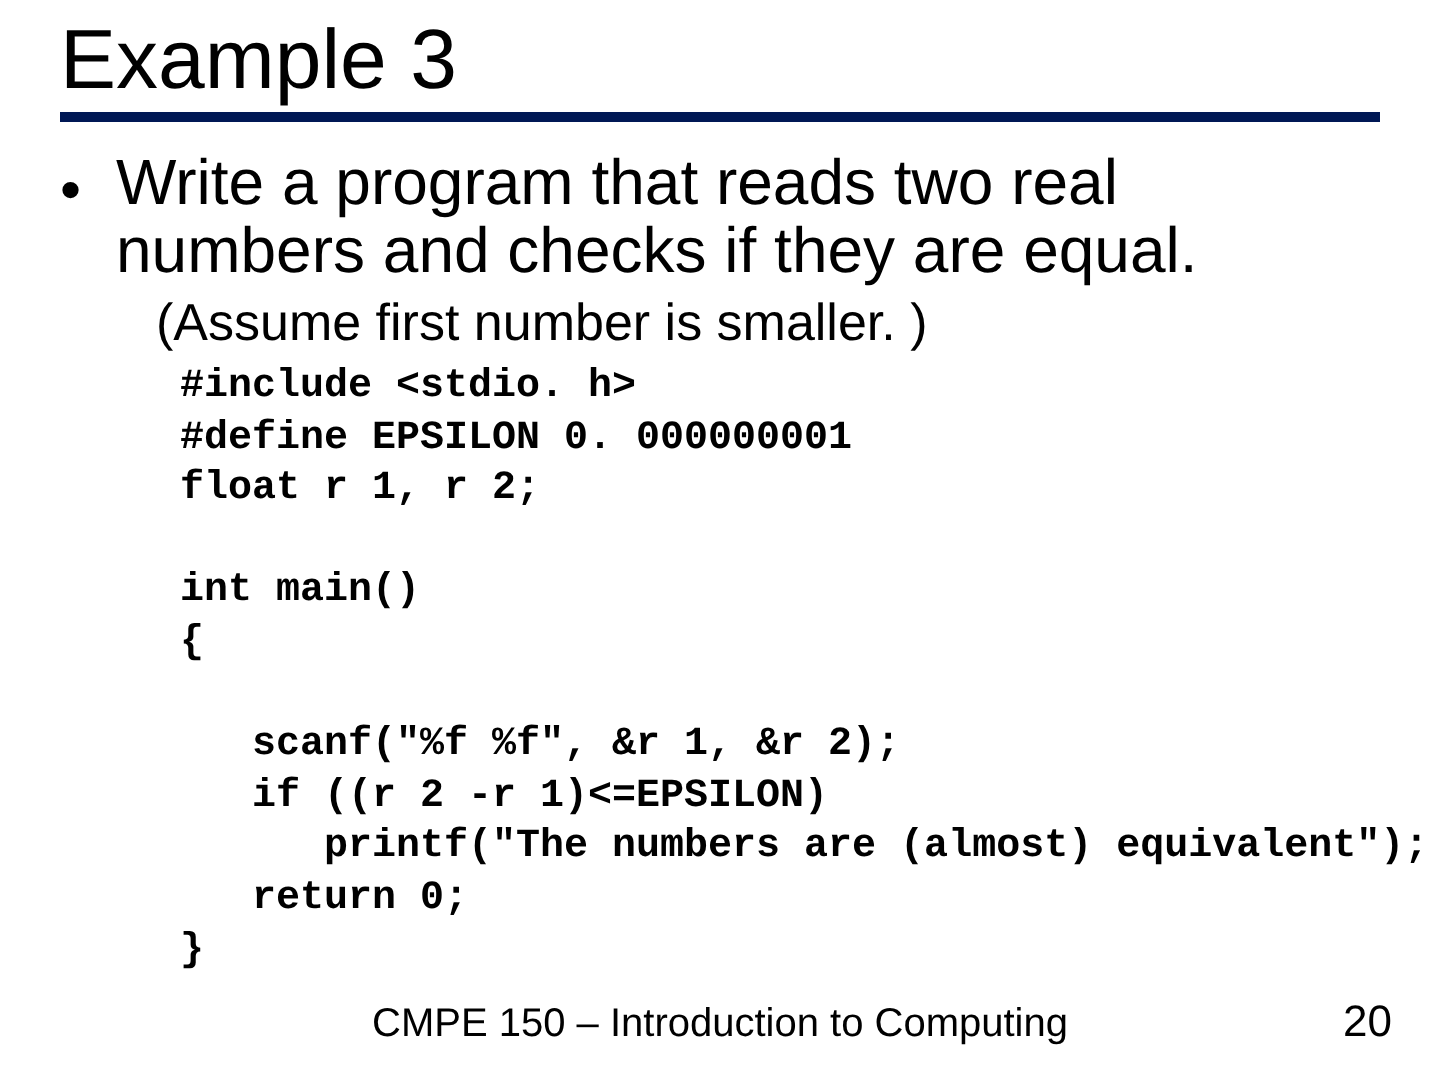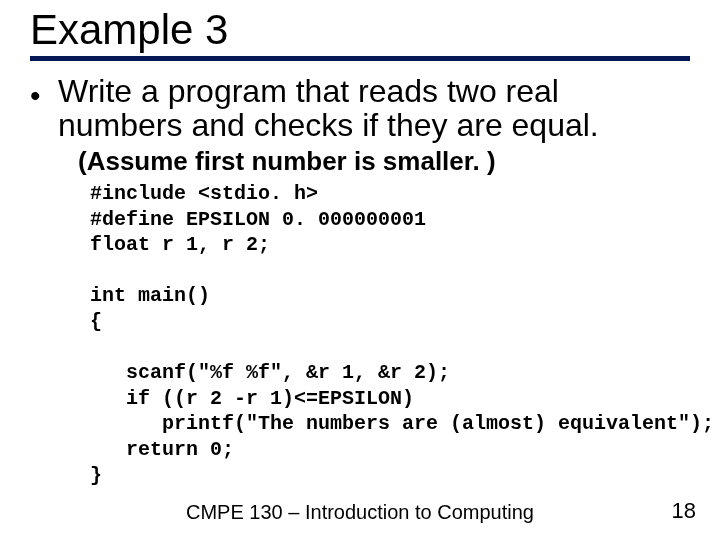--- a/index.html
+++ b/index.html
@@ -43,21 +43,20 @@
     flex: 0 0 auto;
   }
   .bullet-text {
     font-size: 32px;
     line-height: 1.06;
   }
   .sub {
     font-size: 26px;
     line-height: 1.08;
     margin: 4px 0 6px 48px;
-    font-weight: bold;
   }
   .code {
     font-family: "Courier New", Courier, monospace;
     font-weight: bold;
     font-size: 20px;
     line-height: 1.28;
     white-space: pre;
     margin-left: 60px;
   }
   .footer-center {
@@ -96,16 +95,16 @@
 
 int main()
 {
 
    scanf("%f %f", &amp;r 1, &amp;r 2);
    if ((r 2 -r 1)&lt;=EPSILON)
       printf("The numbers are (almost) equivalent");
    return 0;
 }</div>
 
-  <div class="footer-center">CMPE 130 – Introduction to Computing</div>
-  <div class="page-num">18</div>
+  <div class="footer-center">CMPE 150 – Introduction to Computing</div>
+  <div class="page-num">20</div>
 
 </div>
 
 </body></html>

